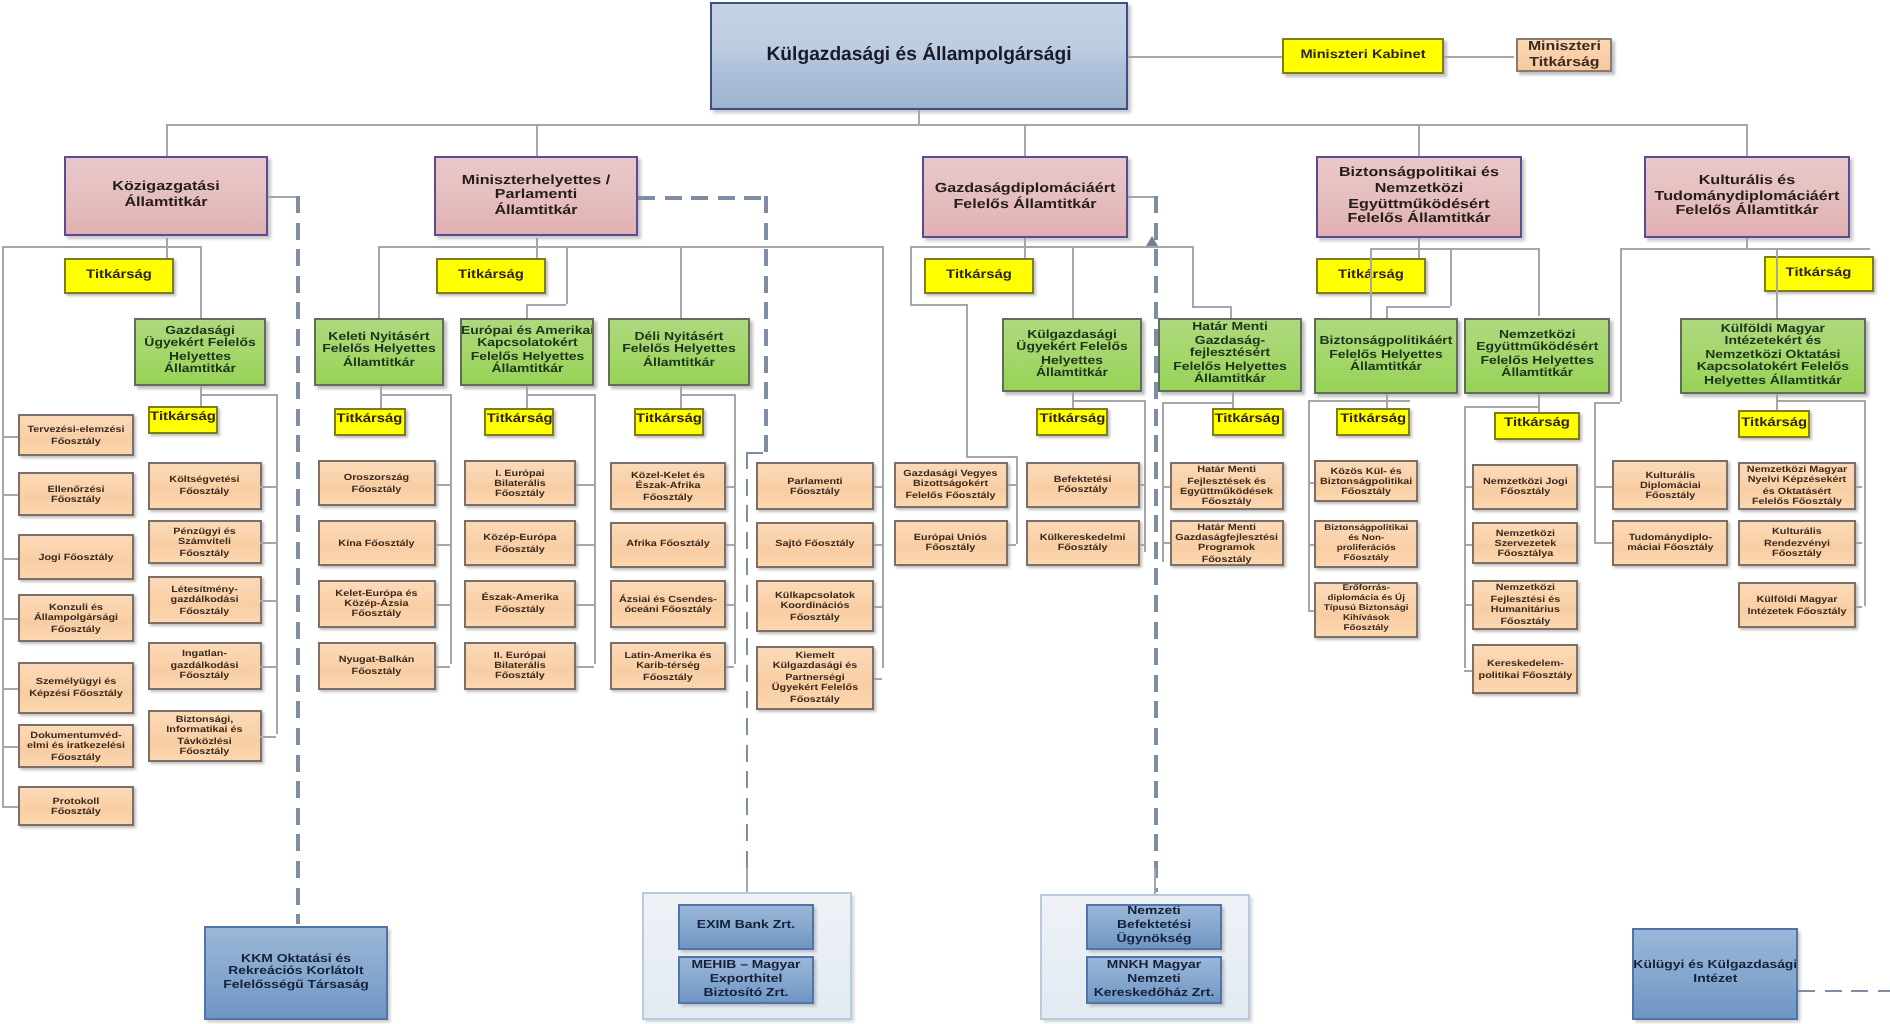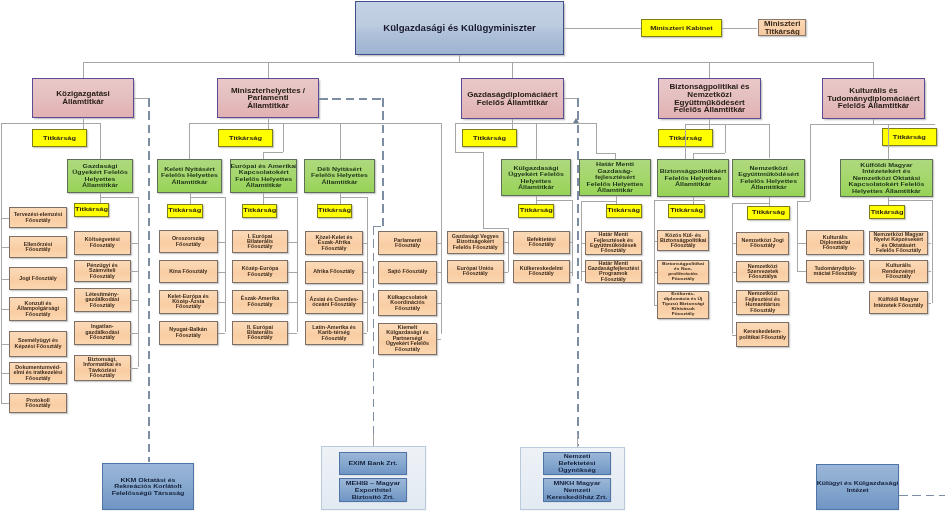--- a/index.html
+++ b/index.html
@@ -43,21 +43,21 @@
       border:1px solid #4f74a8;color:#14203a;font-weight:bold;font-size:5.8px;
       box-shadow:1.4px 1.4px 1.4px rgba(130,130,130,0.45);}
   .cogrp{background:linear-gradient(to bottom,#eef2f7 0%,#e2eaf2 100%);
       border:1px solid #b9cadd;box-shadow:1.4px 1.4px 1.4px rgba(150,150,150,0.4);}
 </style>
 </head>
 <body>
 
 <div id="chart">
 <div class="bx minister" style="left:355px;top:1px;width:209px;height:54px;">
-      <span>Külgazdasági és Külügyminiszter</span>
+      <span>Külgazdasági és Állampolgársági</span>
     </div>
 <div class="ln" style="left:564px;top:28px;width:77px;height:1px;background:#a6a6a6"></div>
 <div class="bx cabinet" style="left:641px;top:19px;width:81px;height:18px;">
       <span>Miniszteri Kabinet</span>
     </div>
 <div class="ln" style="left:722px;top:28px;width:35px;height:1px;background:#a6a6a6"></div>
 <div class="bx mtitk" style="left:757.7px;top:18.8px;width:48.4px;height:17.5px;">
       <span>Miniszteri
 Titkárság</span>
     </div>

